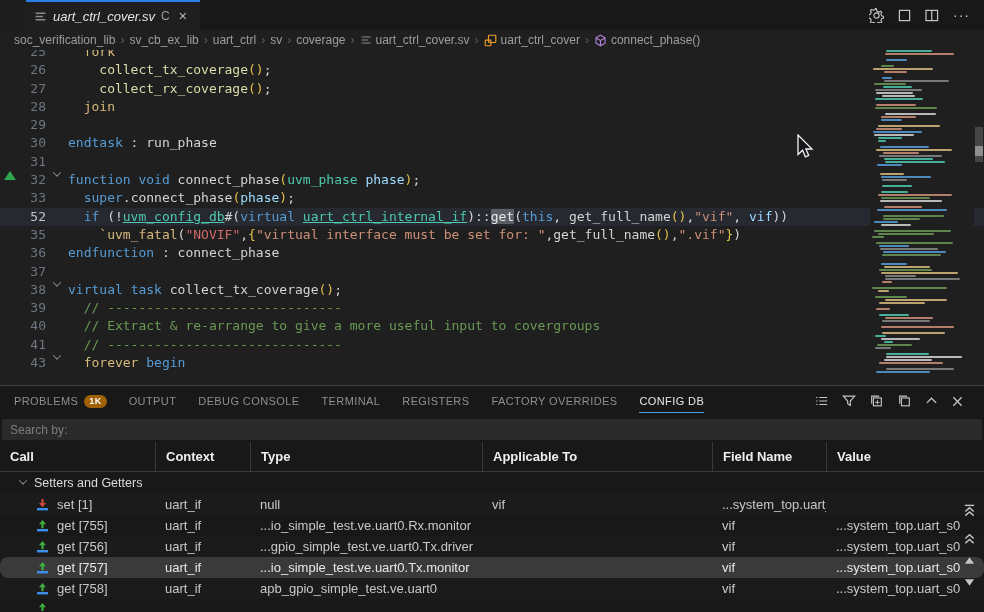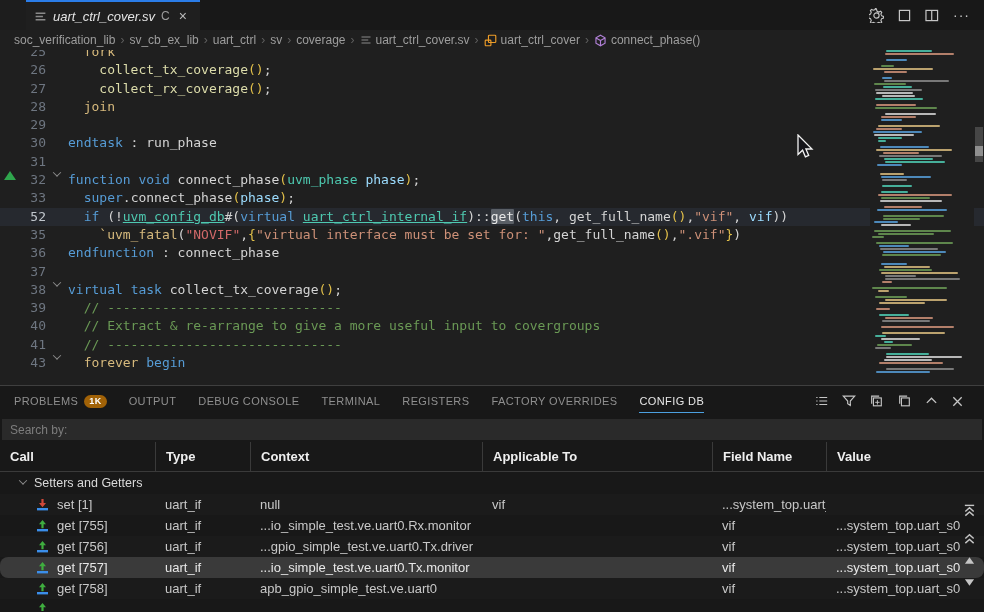--- a/index.html
+++ b/index.html
@@ -454,22 +454,22 @@
       </div>
     </div>
 
     <div class="searchbar">
       <input type="text" placeholder="Search by:" style="">
     </div>
 
     <div class="cfg-table">
       <div class="tgrid thead">
           <div class="th">Call</div>
+          <div class="th">Context</div>
           <div class="th">Type</div>
-          <div class="th">Context</div>
           <div class="th">Applicable To</div>
           <div class="th">Field Name</div>
           <div class="th">Value</div>
         </div>
       <div class="group-row">
         <span class="chev" style="margin-top:-3px;"></span>
         <span>Setters and Getters</span>
       </div>
       <div id="tbody">
           <div class="tgrid trow">

